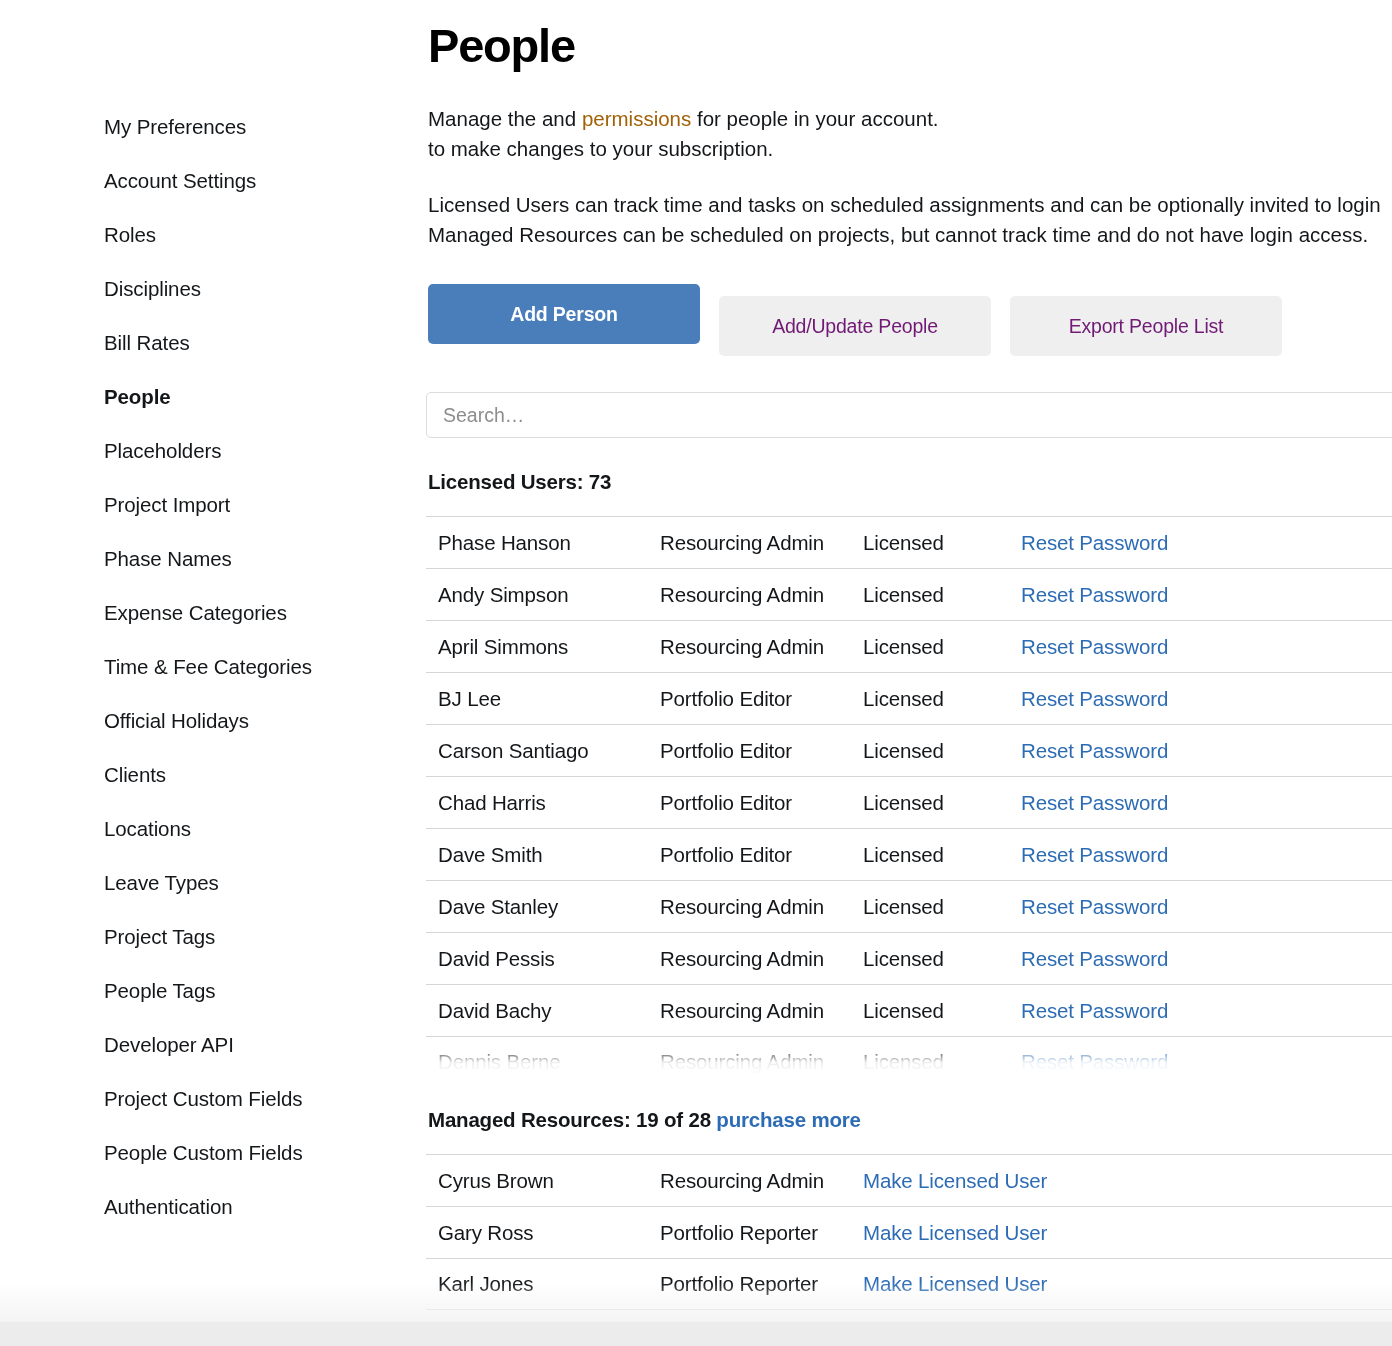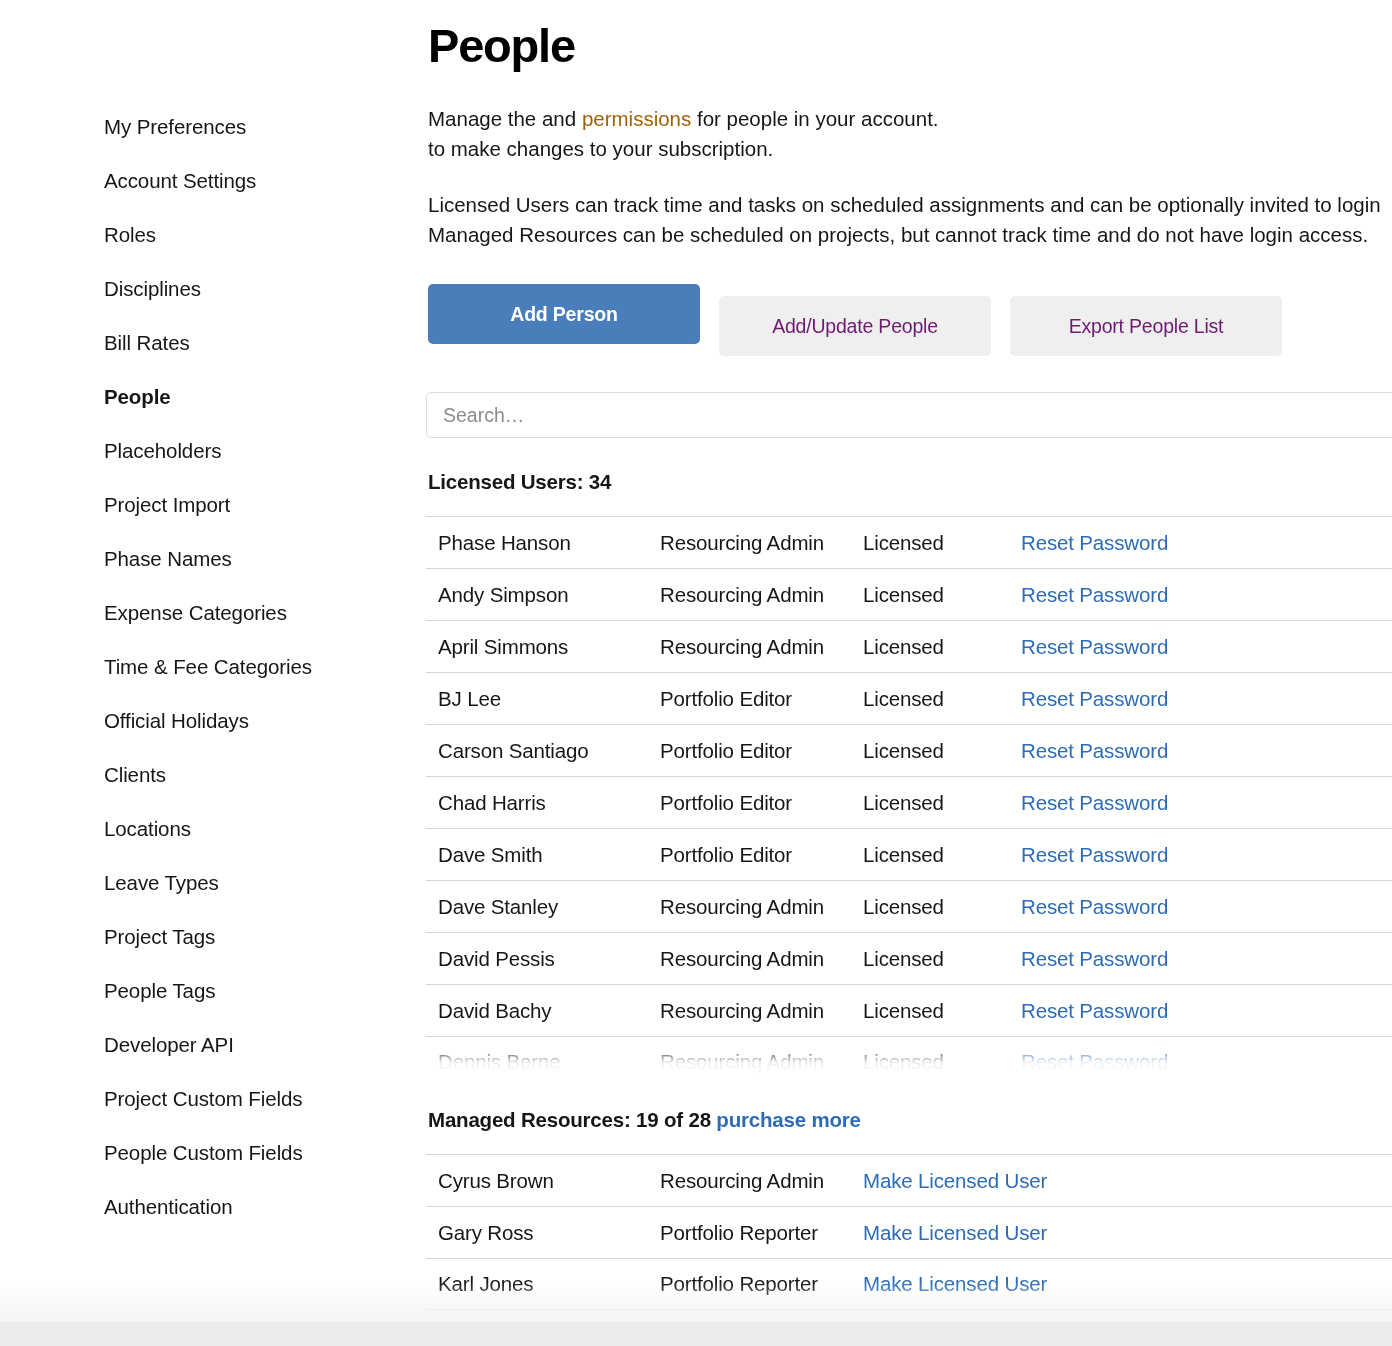--- a/index.html
+++ b/index.html
@@ -267,21 +267,21 @@
     <div class="btn-row">
       <button class="btn btn-primary">Add Person</button>
       <button class="btn btn-secondary btn-addupdate">Add/Update People</button>
       <button class="btn btn-secondary btn-export">Export People List</button>
     </div>
 
     <div class="search-wrap">
       <input class="search-input" type="text" placeholder="Search…" style="">
     </div>
 
-    <div class="section-heading">Licensed Users: 34</div>
+    <div class="section-heading">Licensed Users: 73</div>
 
     <div class="table-wrap licensed">
       <div id="licensed-rows">
           <div class="row">
             <div class="c-name">Phase Hanson</div>
             <div class="c-role">Resourcing Admin</div>
             <div class="c-status">Licensed</div>
             <div class="c-action link-action">Reset Password</div>
           </div>
           <div class="row">

